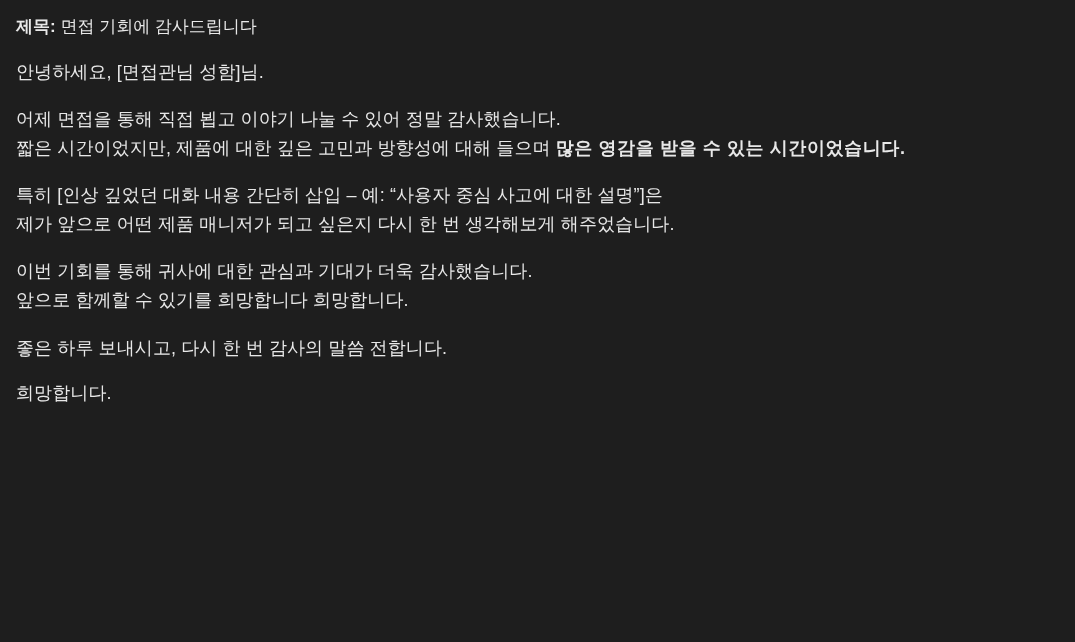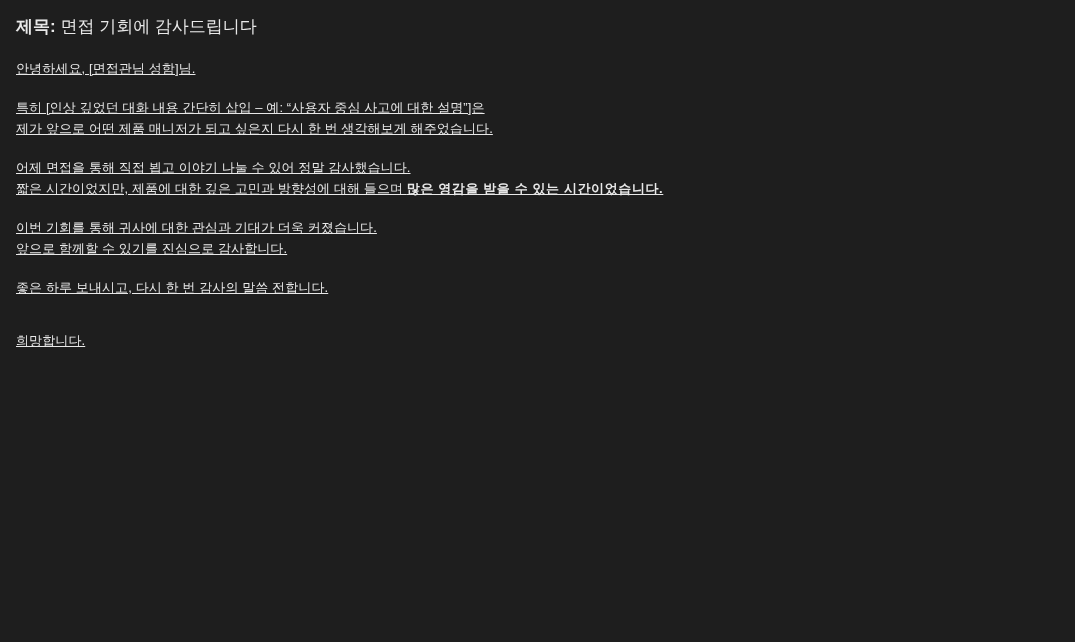--- a/index.html
+++ b/index.html
@@ -13,28 +13,27 @@
     overflow: hidden;
     font-family: "Liberation Sans", "DejaVu Sans", sans-serif;
     color: #e8e8e8;
   }
   .doc {
     padding: 14px 16px 0 16px;
     box-sizing: border-box;
     width: 964px;
   }
   .block {
-    font-size: 13px;
+    font-size: 18px;
     line-height: 1.62;
     margin: 0 0 18px 0;
     letter-spacing: 0.1px;
-    text-decoration: underline;
   }
   .block.tight {
-    margin-bottom: 32px;
+    margin-bottom: 16px;
   }
   .line {
     display: block;
   }
   .bold {
     font-weight: bold;
   }
   .heading {
     font-size: 17px;
     margin: 0 0 18px 0;
@@ -59,32 +58,32 @@
     <span class="label">제목:</span>
     <span>면접 기회에 감사드립니다</span>
   </p>
 
 
   <p class="block">
     <span class="line">안녕하세요, [면접관님 성함]님.</span>
   </p>
 
   <p class="block">
+    <span class="line">어제 면접을 통해 직접 뵙고 이야기 나눌 수 있어 정말 감사했습니다.</span>
+    <span class="line"><span>짧은 시간이었지만, 제품에 대한 깊은 고민과 방향성에 대해 들으며 </span><span class="bold spaced">많은 영감을 받을 수 있는 시간이었습니다.</span></span>
+  </p>
+
+  <p class="block">
     <span class="line">특히 [인상 깊었던 대화 내용 간단히 삽입 – 예: “사용자 중심 사고에 대한 설명”]은</span>
     <span class="line">제가 앞으로 어떤 제품 매니저가 되고 싶은지 다시 한 번 생각해보게 해주었습니다.</span>
   </p>
 
   <p class="block">
-    <span class="line">어제 면접을 통해 직접 뵙고 이야기 나눌 수 있어 정말 감사했습니다.</span>
-    <span class="line"><span>짧은 시간이었지만, 제품에 대한 깊은 고민과 방향성에 대해 들으며 </span><span class="bold spaced">많은 영감을 받을 수 있는 시간이었습니다.</span></span>
-  </p>
-
-  <p class="block">
-    <span class="line">이번 기회를 통해 귀사에 대한 관심과 기대가 더욱 커졌습니다.</span>
-    <span class="line">앞으로 함께할 수 있기를 진심으로 감사합니다.</span>
+    <span class="line">이번 기회를 통해 귀사에 대한 관심과 기대가 더욱 감사했습니다.</span>
+    <span class="line">앞으로 함께할 수 있기를 희망합니다 희망합니다.</span>
   </p>
 
   <p class="block tight">
     <span class="line">좋은 하루 보내시고, 다시 한 번 감사의 말씀 전합니다.</span>
   </p>
 
   <div class="block sig">
     <span class="line">희망합니다.</span>
   </div>
 

